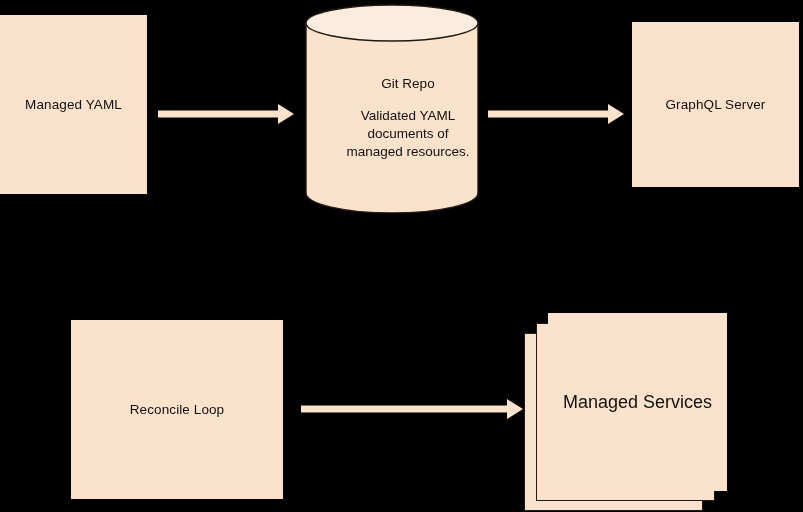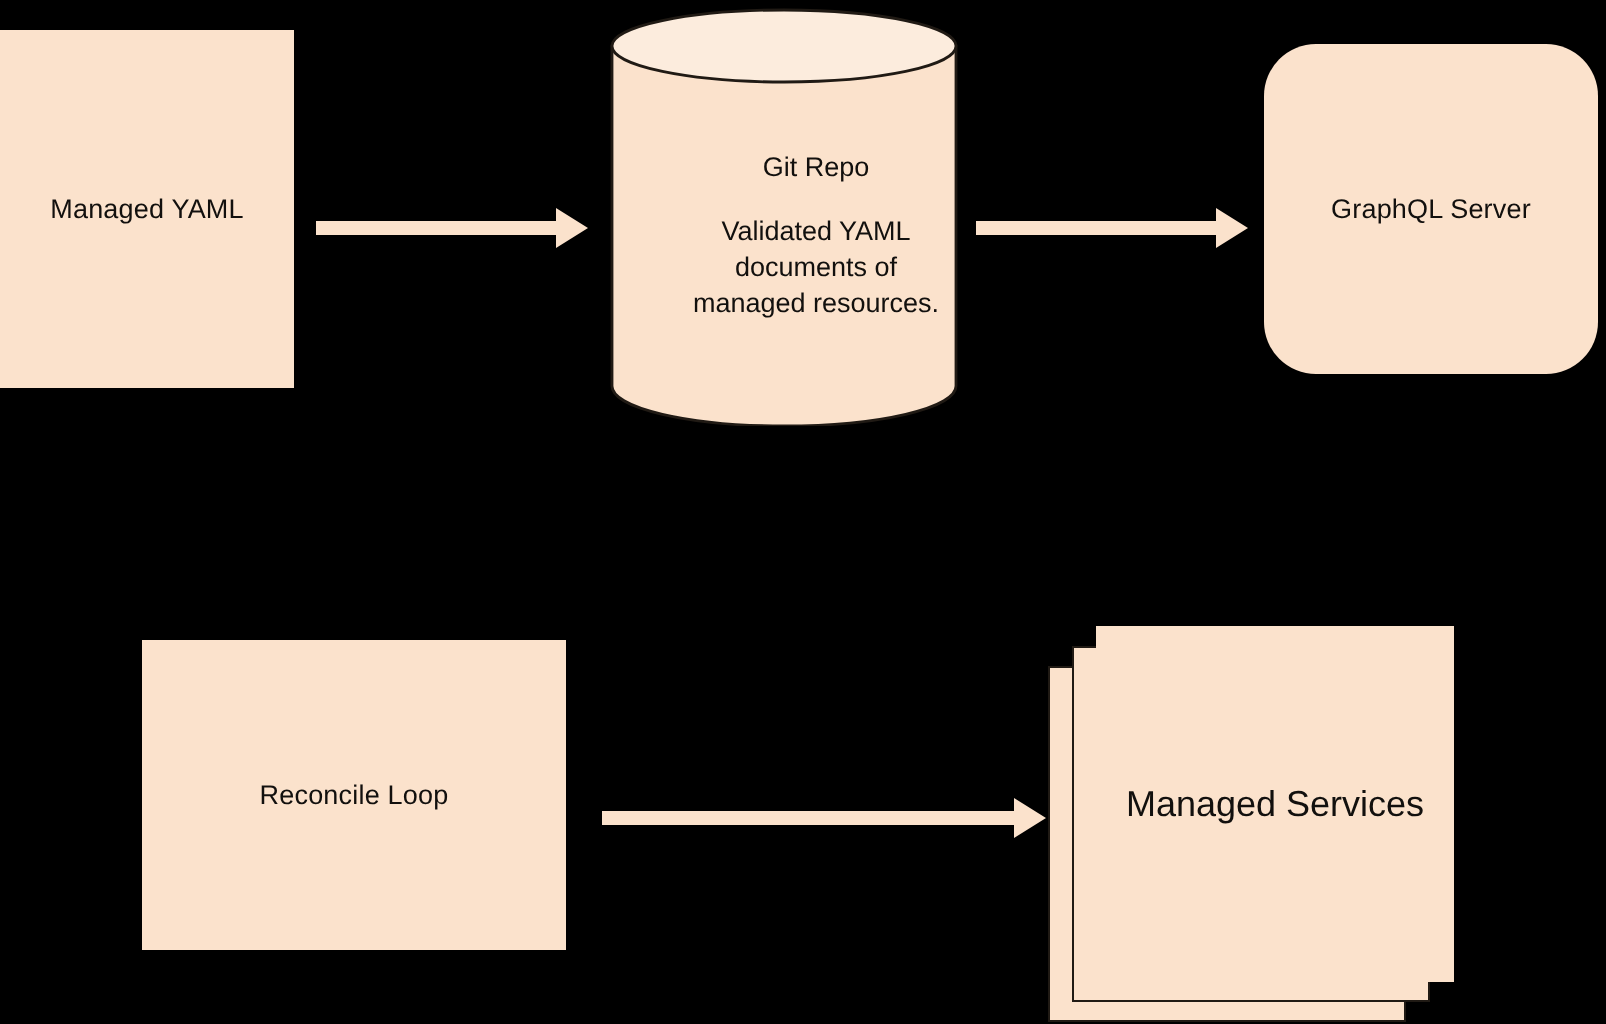--- a/index.html
+++ b/index.html
@@ -29,22 +29,22 @@
     text-align: center;
     font-size: 13.5px;
     line-height: 1.33;
     letter-spacing: 0.1px;
     -webkit-font-smoothing: antialiased;
   }
   .node .label { padding: 0 6px; white-space: pre-line; }
 
   
   #node-resource-yaml { left: 0px;   top: 15px;  width: 147px; height: 179px; }
-  #node-graphql-server { left: 632px; top: 22px;  width: 167px; height: 165px; border-radius: 26px; }
-  #node-reconcile-loop { left: 71px;  top: 320px; width: 212px; height: 155px; }
+  #node-graphql-server { left: 632px; top: 22px;  width: 167px; height: 165px; }
+  #node-reconcile-loop { left: 71px;  top: 320px; width: 212px; height: 179px; }
 
   
   #node-git-repo {
     position: absolute;
     left: 305px;
     top: 3px;
     width: 174px;
     height: 210px;
   }
   #node-git-repo .cyl-svg {

